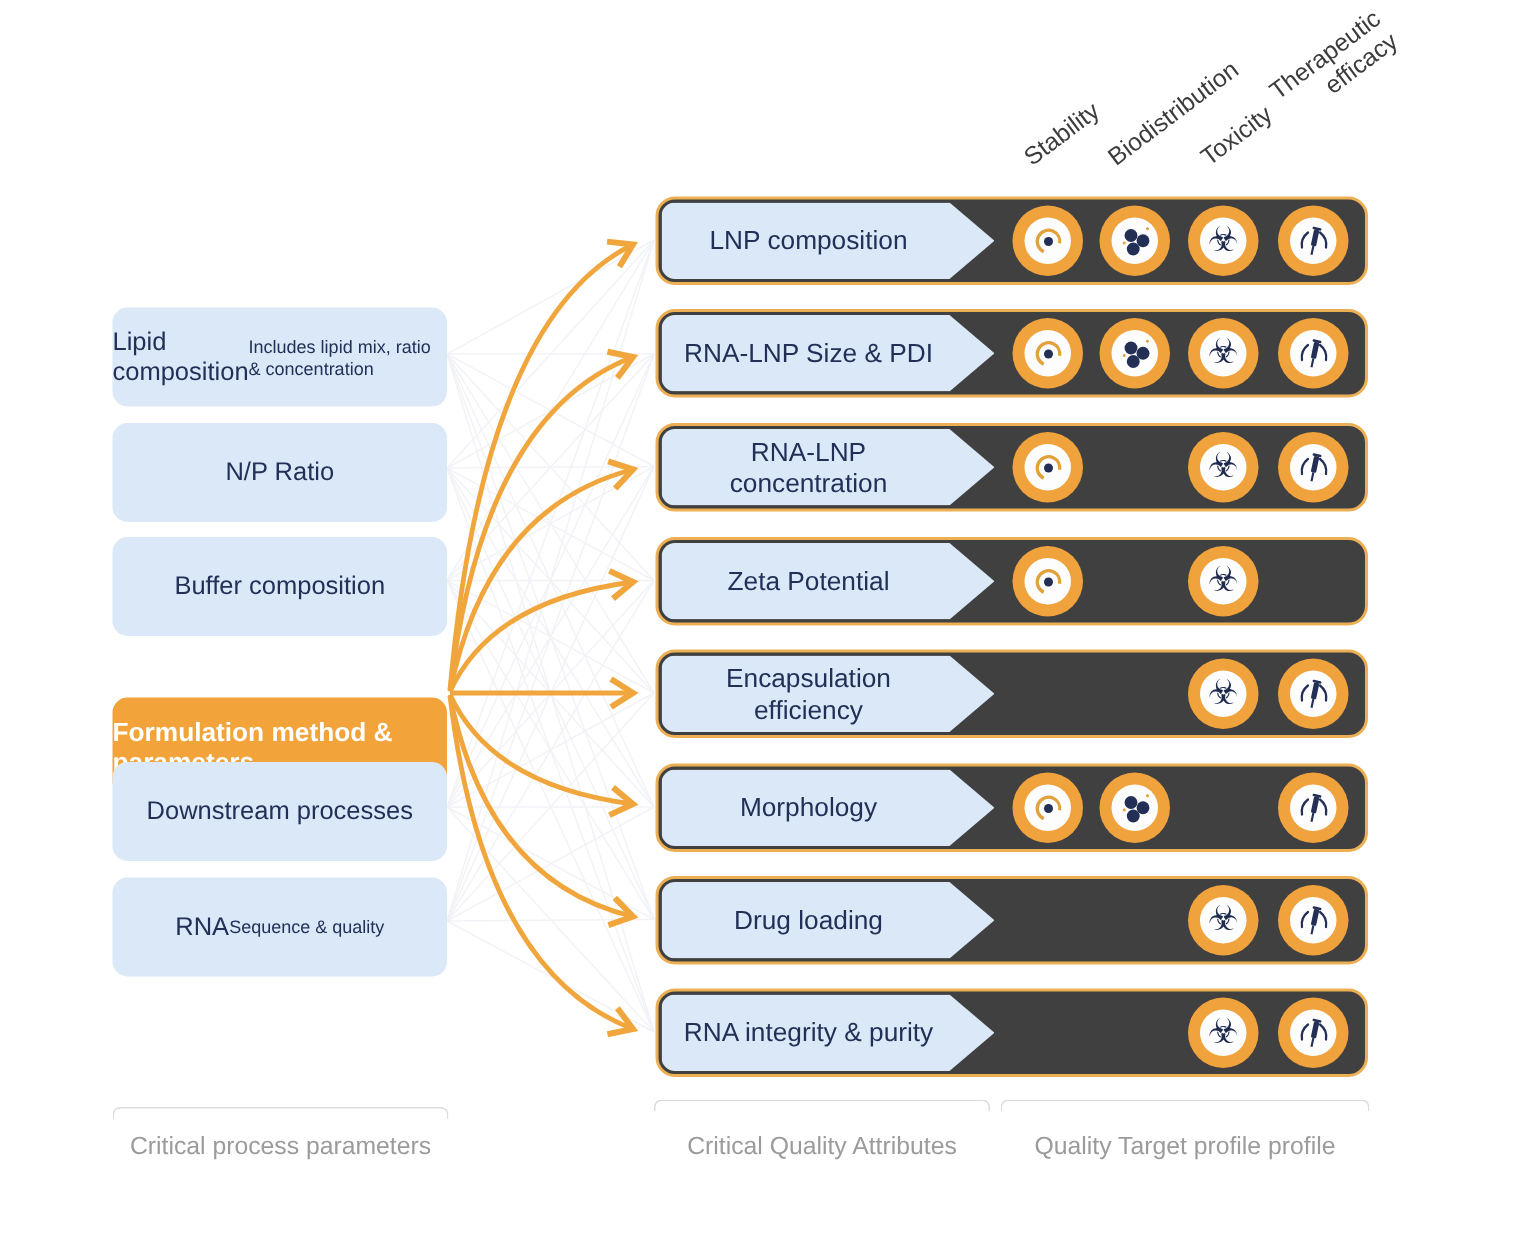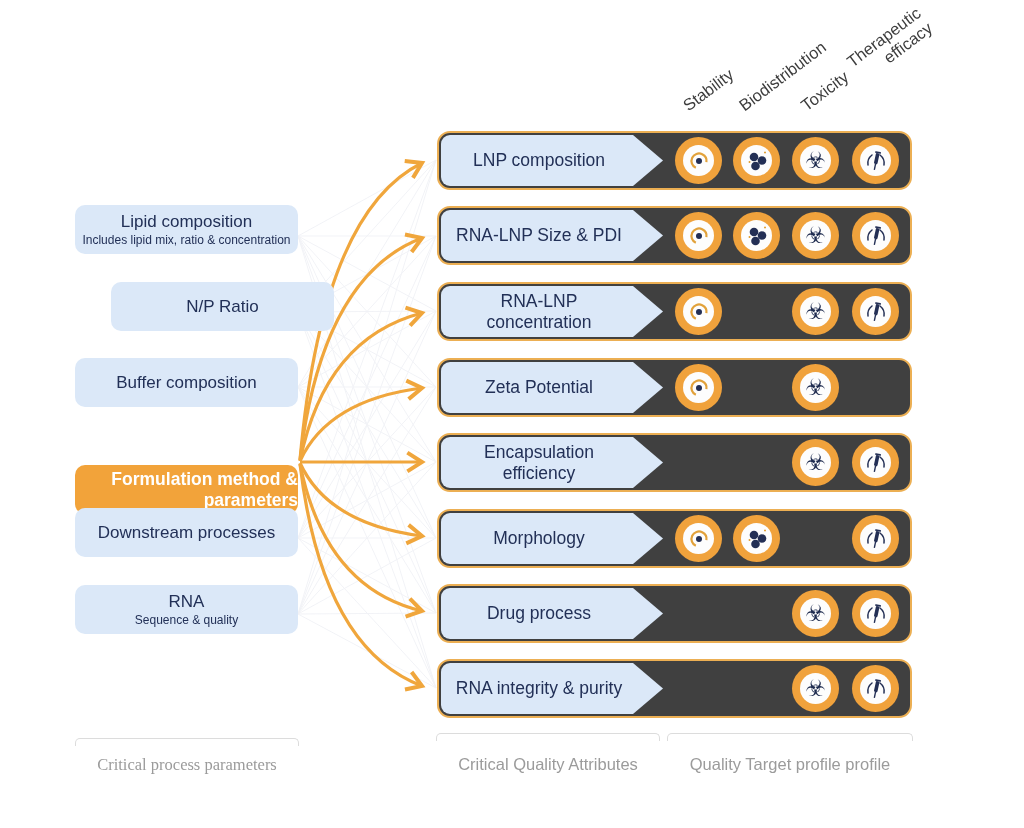--- a/index.html
+++ b/index.html
@@ -13,23 +13,23 @@
   .logo-name{position:absolute;left:44px;top:18px;font-size:42px;font-weight:bold;color:#dde8f7;letter-spacing:1px;}
   .logo-sub{position:absolute;left:52px;top:66px;font-size:18px;color:#e2ecf8;letter-spacing:1px;}
   
   .qtpp-header{
     position:absolute;transform:rotate(-37deg);transform-origin:left bottom;
     font-size:16.5px;color:#3c3c3c;white-space:nowrap;
   }
   .qtpp-header.wrap{white-space:normal;width:100px;text-align:right;line-height:1.15;}
   
   .cpp-box{
-    position:absolute;left:75px;width:223px;height:49px;border-radius:10px;
-    background:#dbe8f8;display:flex;flex-direction:column;align-items:center;justify-content:center;
-    text-align:right;color:#223057;
+    position:absolute;left:75px;width:223px;height:66px;border-radius:10px;
+    background:#dbe8f8;display:flex;flex-direction:row;align-items:center;justify-content:center;
+    text-align:left;color:#223057;
   }
   .cpp-label{font-size:17px;line-height:1.15;}
   .cpp-sub{font-size:12px;line-height:1.2;margin-top:1px;}
   .cpp-box.highlight{background:#f2a33a;color:#ffffff;}
   .cpp-box.highlight .cpp-label{font-weight:bold;font-size:17.5px;}
   
   .cqa-row{
     position:absolute;left:437px;width:475px;height:59px;
     background:#404040;border:2px solid #ecaf53;border-radius:13px;box-sizing:border-box;
   }
@@ -137,21 +137,21 @@
 
   <div class="qtpp-header" style="left:691px;top:96px;">Stability</div>
   <div class="qtpp-header" style="left:747px;top:96px;">Biodistribution</div>
   <div class="qtpp-header" style="left:809px;top:96px;">Toxicity</div>
   <div class="qtpp-header wrap" style="left:856px;top:56px;">Therapeutic efficacy</div>
 
   <div class="cpp-box" style="top:205px;">
     <div class="cpp-label">Lipid composition</div>
     <div class="cpp-sub">Includes lipid mix, ratio &amp; concentration</div>
   </div>
-  <div class="cpp-box" style="top:282px;margin-left:36px;">
+  <div class="cpp-box" style="top:282px;">
     <div class="cpp-label">N/P Ratio</div>
   </div>
   <div class="cpp-box" style="top:358px;">
     <div class="cpp-label">Buffer composition</div>
   </div>
   <div class="cpp-box highlight" style="top:433px;margin-top:32px;">
     <div class="cpp-label">Formulation method &amp; parameters</div>
   </div>
   <div class="cpp-box" style="top:508px;">
     <div class="cpp-label">Downstream processes</div>
@@ -367,21 +367,21 @@
               <rect x="11.2" y="4.4" width="6" height="1.7" rx="0.8" fill="#232f55"></rect>
               <path d="M14.2 17v6" stroke="#232f55" stroke-width="1.4"></path>
             </g>
           </svg>
         </span>
       </span>
   </div>
 
   <div class="cqa-row" style="top:584px;">
     <div class="row-arrow">
-      <span class="row-label">Drug process</span>
+      <span class="row-label">Drug loading</span>
     </div>
 
     <span class="qicon col-toxicity">
         <span class="inner">
           <span class="biohazard">☣</span>
         </span>
       </span>
     <span class="qicon col-efficacy">
         <span class="inner">
           <svg width="28" height="28" viewBox="0 0 28 28">
@@ -423,17 +423,17 @@
             </g>
           </svg>
         </span>
       </span>
   </div>
 
   <div class="bracket" style="left:75px;top:738px;width:224px;"></div>
   <div class="bracket" style="left:436px;top:733px;width:224px;"></div>
   <div class="bracket" style="left:667px;top:733px;width:246px;"></div>
 
-  <div class="footer-label" style="left:75px;top:753px;width:224px;font-family:Liberation Serif, serif;">Critical process parameters</div>
+  <div class="footer-label" style="left:75px;top:753px;width:224px;">Critical process parameters</div>
   <div class="footer-label" style="left:436px;top:753px;width:224px;">Critical Quality Attributes</div>
   <div class="footer-label" style="left:667px;top:753px;width:246px;">Quality Target profile profile</div>
 
 </div>
 
 </body></html>

